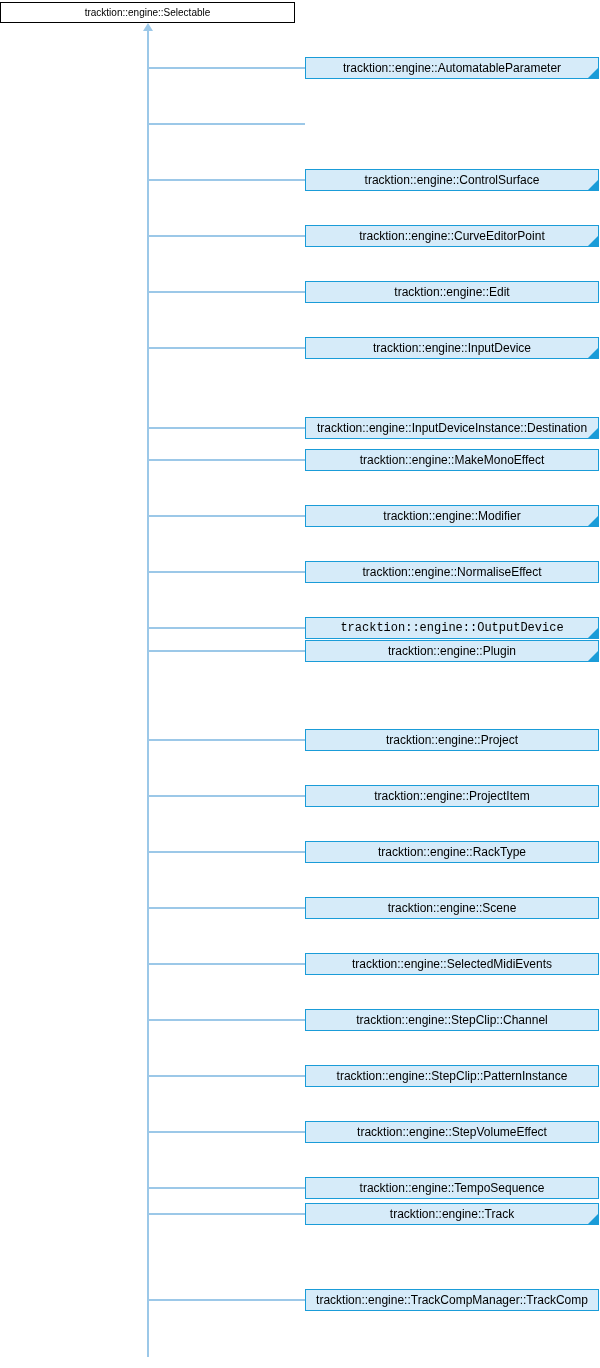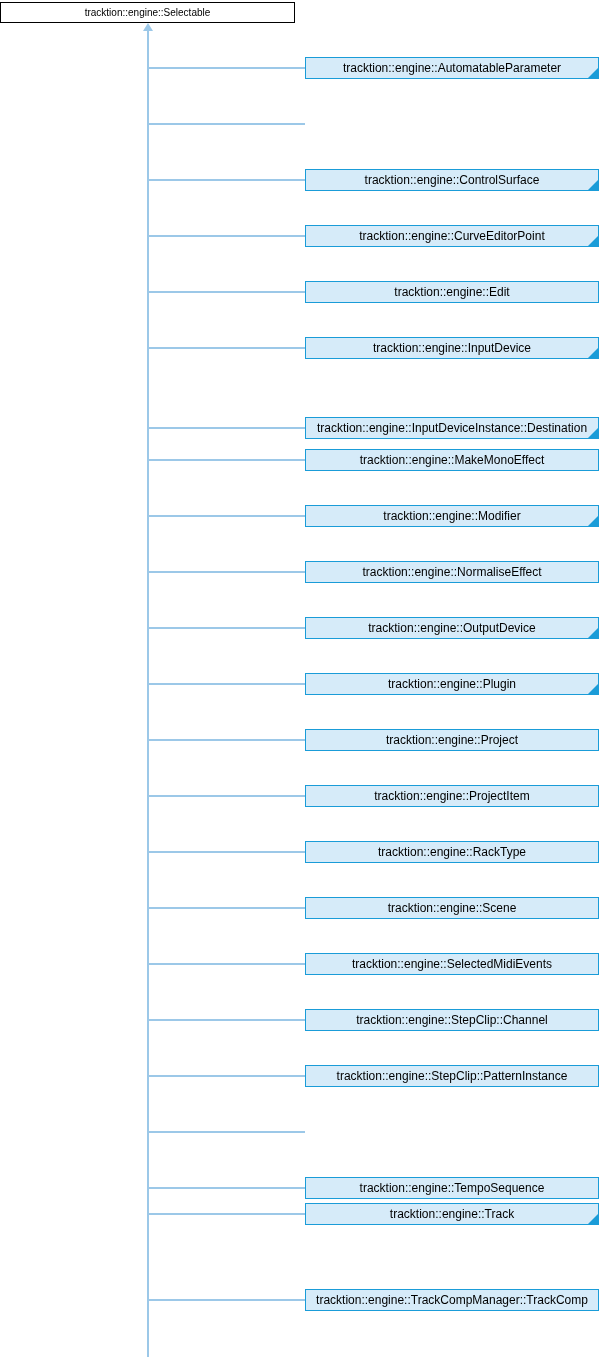--- a/index.html
+++ b/index.html
@@ -143,28 +143,28 @@
       <div class="fold" style="display: block;"></div>
     </div>
   </div>
       <div class="row" style="top: 561px;">
     <div class="connector"></div>
     <div class="child-node">
       <span class="label">tracktion::engine::NormaliseEffect</span>
 
     </div>
   </div>
-      <div class="row" style="top: 617px;">
+      <div class="row" style="top: 617px; font-family: Liberation Mono, monospace;">
     <div class="connector"></div>
     <div class="child-node">
       <span class="label">tracktion::engine::OutputDevice</span>
       <div class="fold" style="display: block;"></div>
     </div>
   </div>
-      <div class="row" style="top: 673px; text-align: center;">
+      <div class="row" style="top: 640px; text-align: center;">
     <div class="connector"></div>
     <div class="child-node">
       <span class="label">tracktion::engine::Plugin</span>
       <div class="fold" style="display: block;"></div>
     </div>
   </div>
       <div class="row" style="top: 729px;">
     <div class="connector"></div>
     <div class="child-node">
       <span class="label">tracktion::engine::Project</span>
@@ -208,20 +208,24 @@
   </div>
       <div class="row" style="top: 1065px; padding-left: 20px;">
     <div class="connector"></div>
     <div class="child-node">
       <span class="label">tracktion::engine::StepClip::PatternInstance</span>
 
     </div>
   </div>
       <div class="row" style="top: 1121px;">
     <div class="connector"></div>
+    <div class="child-node">
+      <span class="label">tracktion::engine::StepVolumeEffect</span>
+
+    </div>
   </div>
       <div class="row" style="top: 1177px; text-align: right;">
     <div class="connector"></div>
     <div class="child-node">
       <span class="label">tracktion::engine::TempoSequence</span>
 
     </div>
   </div>
       <div class="row" style="top: 1203px;">
     <div class="connector"></div>

